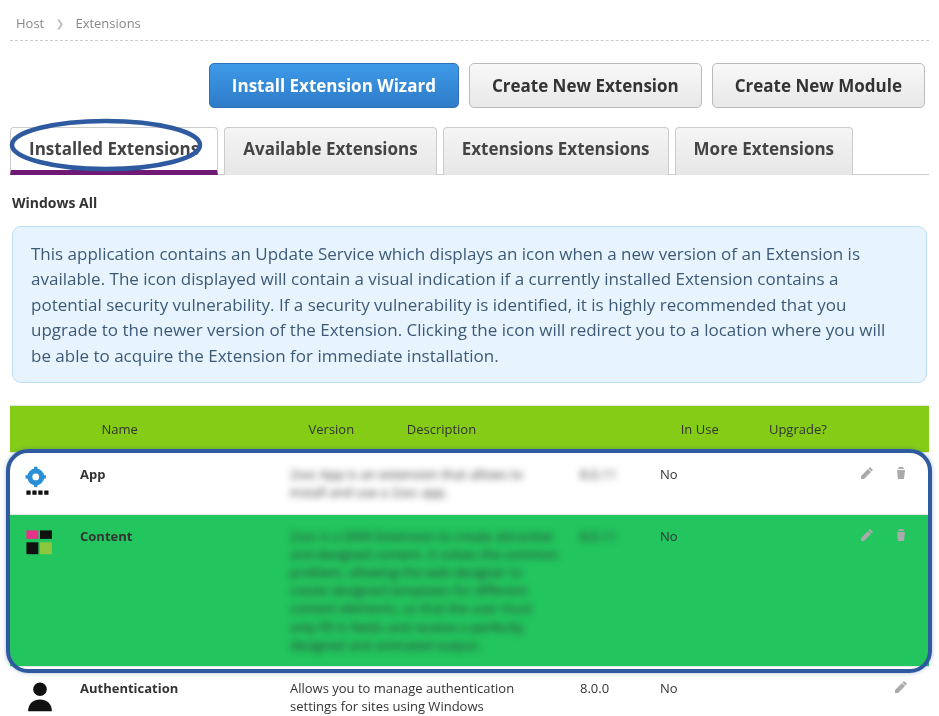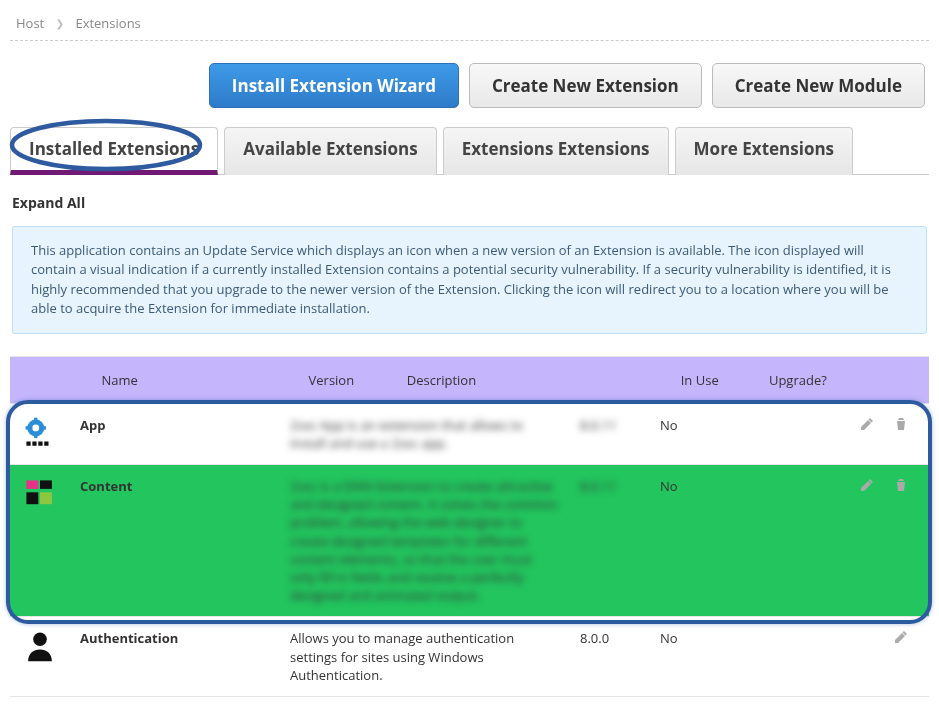--- a/index.html
+++ b/index.html
@@ -14,26 +14,26 @@
     .btn.primary { background:linear-gradient(#3e9ae8,#2e7bc8); color:#fff; border:1px solid #2d6fb8; }
     .tabs-wrap { position:relative; }
     .tabs { display:flex; border-bottom:1px solid #ccc; }
     .tab { position:relative; padding:9px 18px 10px; font-size:17px; font-weight:700; color:#444; background:linear-gradient(#f5f5f5,#e6e6e6); border:1px solid #ccc; border-bottom:none; border-radius:4px 4px 0 0; margin-right:6px; cursor:pointer; top:1px; }
     .tab.active { background:#fff; border-bottom:5px solid #701a75; }
     .tab.first { margin-left:0; }
     .tab-gap { flex:1; }
     
     .annot-oval { position:absolute; pointer-events:none; }
     .expand { padding:18px 2px 14px 2px; font-size:14px; font-weight:700; color:#333; }
-    .infobox { background:#e8f4fd; border:1px solid #bcdff7; border-radius:3px; color:#3c5a78; font-size:13px; line-height:1.5; padding:14px 18px; margin:0 2px 22px 2px; }
+    .infobox { background:#e8f4fd; border:1px solid #bcdff7; border-radius:9px; color:#3c5a78; font-size:17px; line-height:1.5; padding:14px 18px; margin:0 2px 22px 2px; }
     .section-head { display:flex; align-items:center; justify-content:space-between; border-bottom:1px solid #ddd; padding:8px 6px 8px 2px; cursor:pointer; font-size:22px; color:#444; margin-bottom:26px; }
     .section-head .caret-up { font-size:13px; }
     .grid { position:relative; width:100%; border-bottom:1px solid #e6e6e6; }
     .grid-row { display:flex; align-items:flex-start; border-top:1px solid #e6e6e6; }
-    .grid-row.head { font-size:14px; color:#444; background:#c4b5fd;gap:28px; }
+    .grid-row.head { font-size:14px; color:#444; background:#84cc16;gap:28px; }
     .grid-row.head .cell { padding:14px 10px; }
     .grid-row .cell { padding:12px 10px; font-size:13px; color:#333; }
     .col-icon { width:60px; display:flex; justify-content:center; padding-top:12px!important; }
     .col-name { width:210px; font-weight:700; }
     .col-desc { width:290px; color:#555; font-size:13px; line-height:1.4; }
     .col-ver  { width:80px; }
     .col-use  { width:68px; }
     .col-upg  { width:130px; }
     .col-act  { flex:1; display:flex; gap:18px; justify-content:flex-end; padding-right:20px!important; }
     .grid-row.head .col-name,.grid-row.head .col-desc,.grid-row.head .col-ver,.grid-row.head .col-use,.grid-row.head .col-upg{font-weight:400;}
@@ -68,21 +68,21 @@
       <div class="tab">Available Extensions</div>
       <div class="tab">Extensions Extensions</div>
       <div class="tab">More Extensions</div>
       <div class="tab-gap"></div>
     </div>
     <svg class="annot-oval" style="left:-4px;top:-10px;width:200px;height:58px;" viewBox="0 0 200 58">
       <ellipse cx="100" cy="29" rx="94" ry="24" fill="none" stroke="#2e5aa0" stroke-width="4.5"></ellipse>
     </svg>
   </div>
 
-  <div class="expand">Expand All</div>
+  <div class="expand">Windows All</div>
 
   <div class="infobox">This application contains an Update Service which displays an icon when a new version of an Extension is available. The icon displayed will contain a visual indication if a currently installed Extension contains a potential security vulnerability. If a security vulnerability is identified, it is highly recommended that you upgrade to the newer version of the Extension. Clicking the icon will redirect you to a location where you will be able to acquire the Extension for immediate installation.</div>
 
 
   <div class="grid" style="position:relative;">
 
     <div class="grid-row head">
       <div class="cell col-icon"></div>
       <div class="cell col-name">Name</div>
       <div class="cell col-ver">Version</div>

